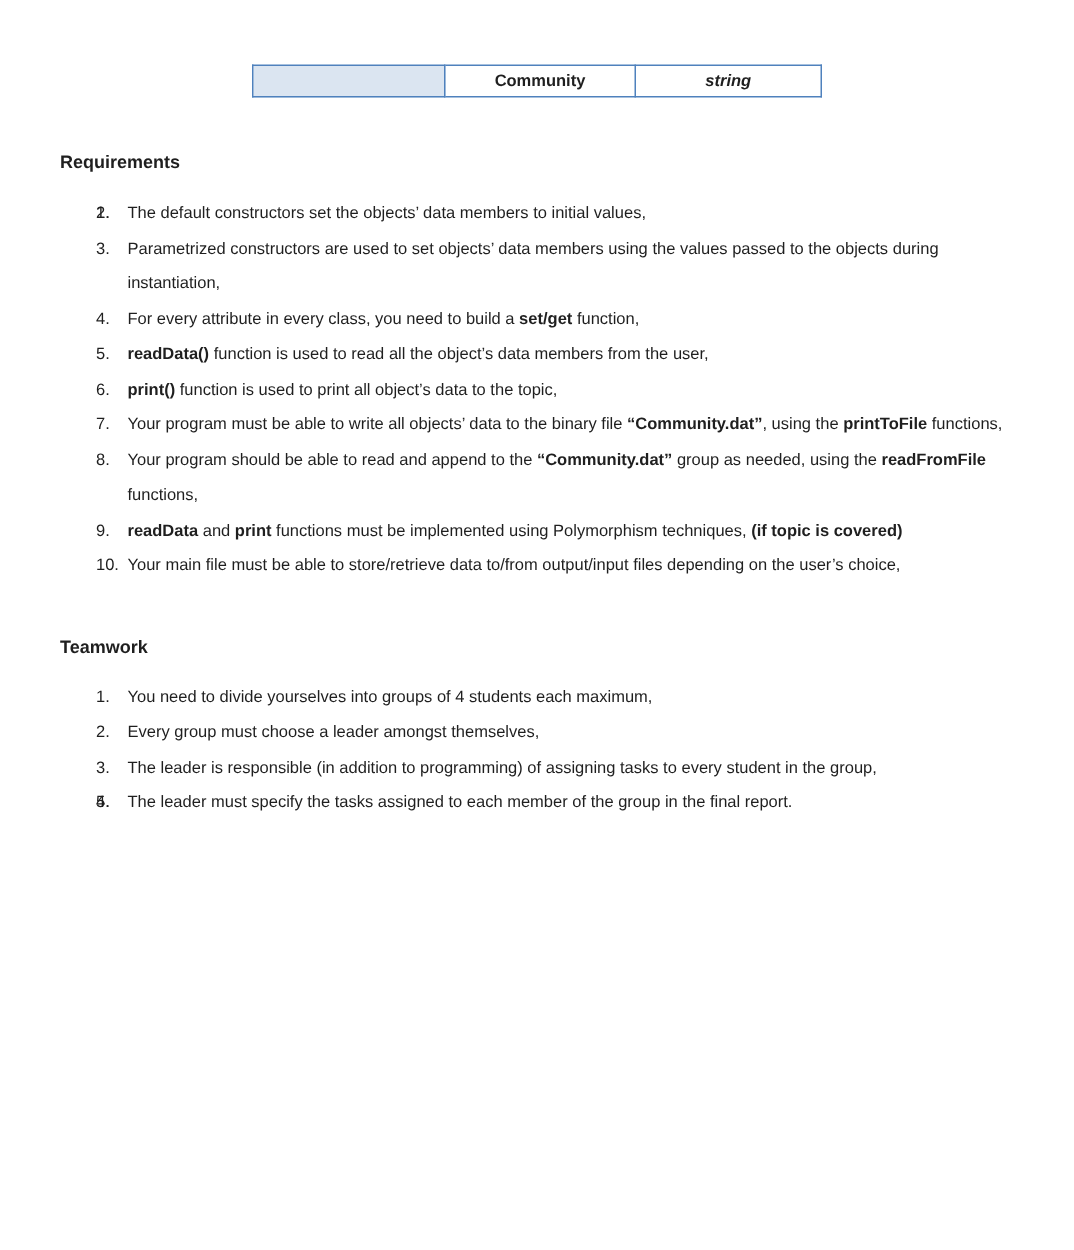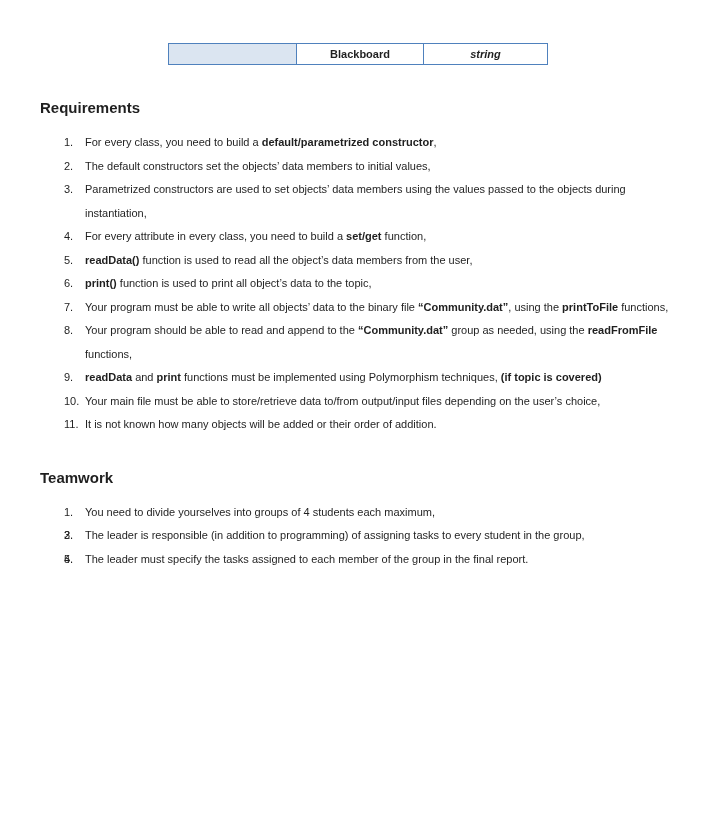--- a/index.html
+++ b/index.html
@@ -30,21 +30,21 @@
     font-size: 11px;
     padding: 1px 4px;
     color: #1f1f1f;
   }
   .doc-table td.c0 { width: 128px; background: var(--table-shading, #dbe5f1); }
   .doc-table td.c1 { width: 127px; }
   .doc-table td.c2 { width: 124px; font-style: italic; }
 
   
   .heading {
-    font-size: 15px;
+    font-size: 12px;
     font-weight: bold;
     line-height: 14px;
     margin: 36px 0 0 0;
     color: #1f1f1f;
   }
   .heading.teamwork { margin-top: 34px; }
 
   
   .list {
     list-style: none;
@@ -65,43 +65,42 @@
 </style>
 </head>
 <body>
 
 <div class="page">
 
   <table class="doc-table">
     <tbody>
       <tr>
         <td class="c0"></td>
-        <td class="c1">Blackboard</td>
+        <td class="c1">Community</td>
         <td class="c2">string</td>
       </tr>
     </tbody>
   </table>
 
   <h2 class="heading">Requirements</h2>
   <ol class="list">
-      <li class="list-item"><span class="num">1.</span><span class="txt"><span>For every class, you need to build a </span><b>default/parametrized constructor</b><span>,</span></span></li>
+      <li class="list-item"><span class="num">1.</span></li>
       <li class="list-item"><span class="num">2.</span><span class="txt"><span>The default constructors set the objects’ data members to initial values,</span></span></li>
       <li class="list-item"><span class="num">3.</span><span class="txt"><span>Parametrized constructors are used to set objects’ data members using the values passed to the objects during instantiation,</span></span></li>
       <li class="list-item"><span class="num">4.</span><span class="txt"><span>For every attribute in every class, you need to build a </span><b>set/get</b><span> function,</span></span></li>
       <li class="list-item"><span class="num">5.</span><span class="txt"><b>readData()</b><span> function is used to read all the object’s data members from the user,</span></span></li>
       <li class="list-item"><span class="num">6.</span><span class="txt"><b>print()</b><span> function is used to print all object’s data to the topic,</span></span></li>
       <li class="list-item"><span class="num">7.</span><span class="txt"><span>Your program must be able to write all objects’ data to the binary file </span><b>“Community.dat”</b><span>, using the </span><b>printToFile</b><span> functions,</span></span></li>
       <li class="list-item"><span class="num">8.</span><span class="txt"><span>Your program should be able to read and append to the </span><b>“Community.dat”</b><span> group as needed, using the </span><b>readFromFile</b><span> functions,</span></span></li>
       <li class="list-item"><span class="num">9.</span><span class="txt"><b>readData</b><span> and </span><b>print</b><span> functions must be implemented using Polymorphism techniques, </span><b>(if topic is covered)</b></span></li>
       <li class="list-item"><span class="num">10.</span><span class="txt"><span>Your main file must be able to store/retrieve data to/from output/input files depending on the user’s choice,</span></span></li>
-      <li class="list-item"><span class="num">11.</span><span class="txt"><span>It is not known how many objects will be added or their order of addition.</span></span></li>
     </ol>
 
   <h2 class="heading teamwork">Teamwork</h2>
   <ol class="list">
       <li class="list-item"><span class="num">1.</span><span class="txt"><span>You need to divide yourselves into groups of 4 students each maximum,</span></span></li>
-      <li class="list-item"><span class="num">2.</span></li>
+      <li class="list-item"><span class="num">2.</span><span class="txt"><span>Every group must choose a leader amongst themselves,</span></span></li>
       <li class="list-item"><span class="num">3.</span><span class="txt"><span>The leader is responsible (in addition to programming) of assigning tasks to every student in the group,</span></span></li>
       <li class="list-item"><span class="num">4.</span></li>
       <li class="list-item"><span class="num">5.</span><span class="txt"><span>The leader must specify the tasks assigned to each member of the group in the final report.</span></span></li>
     </ol>
 
 </div>
 
 </body></html>

